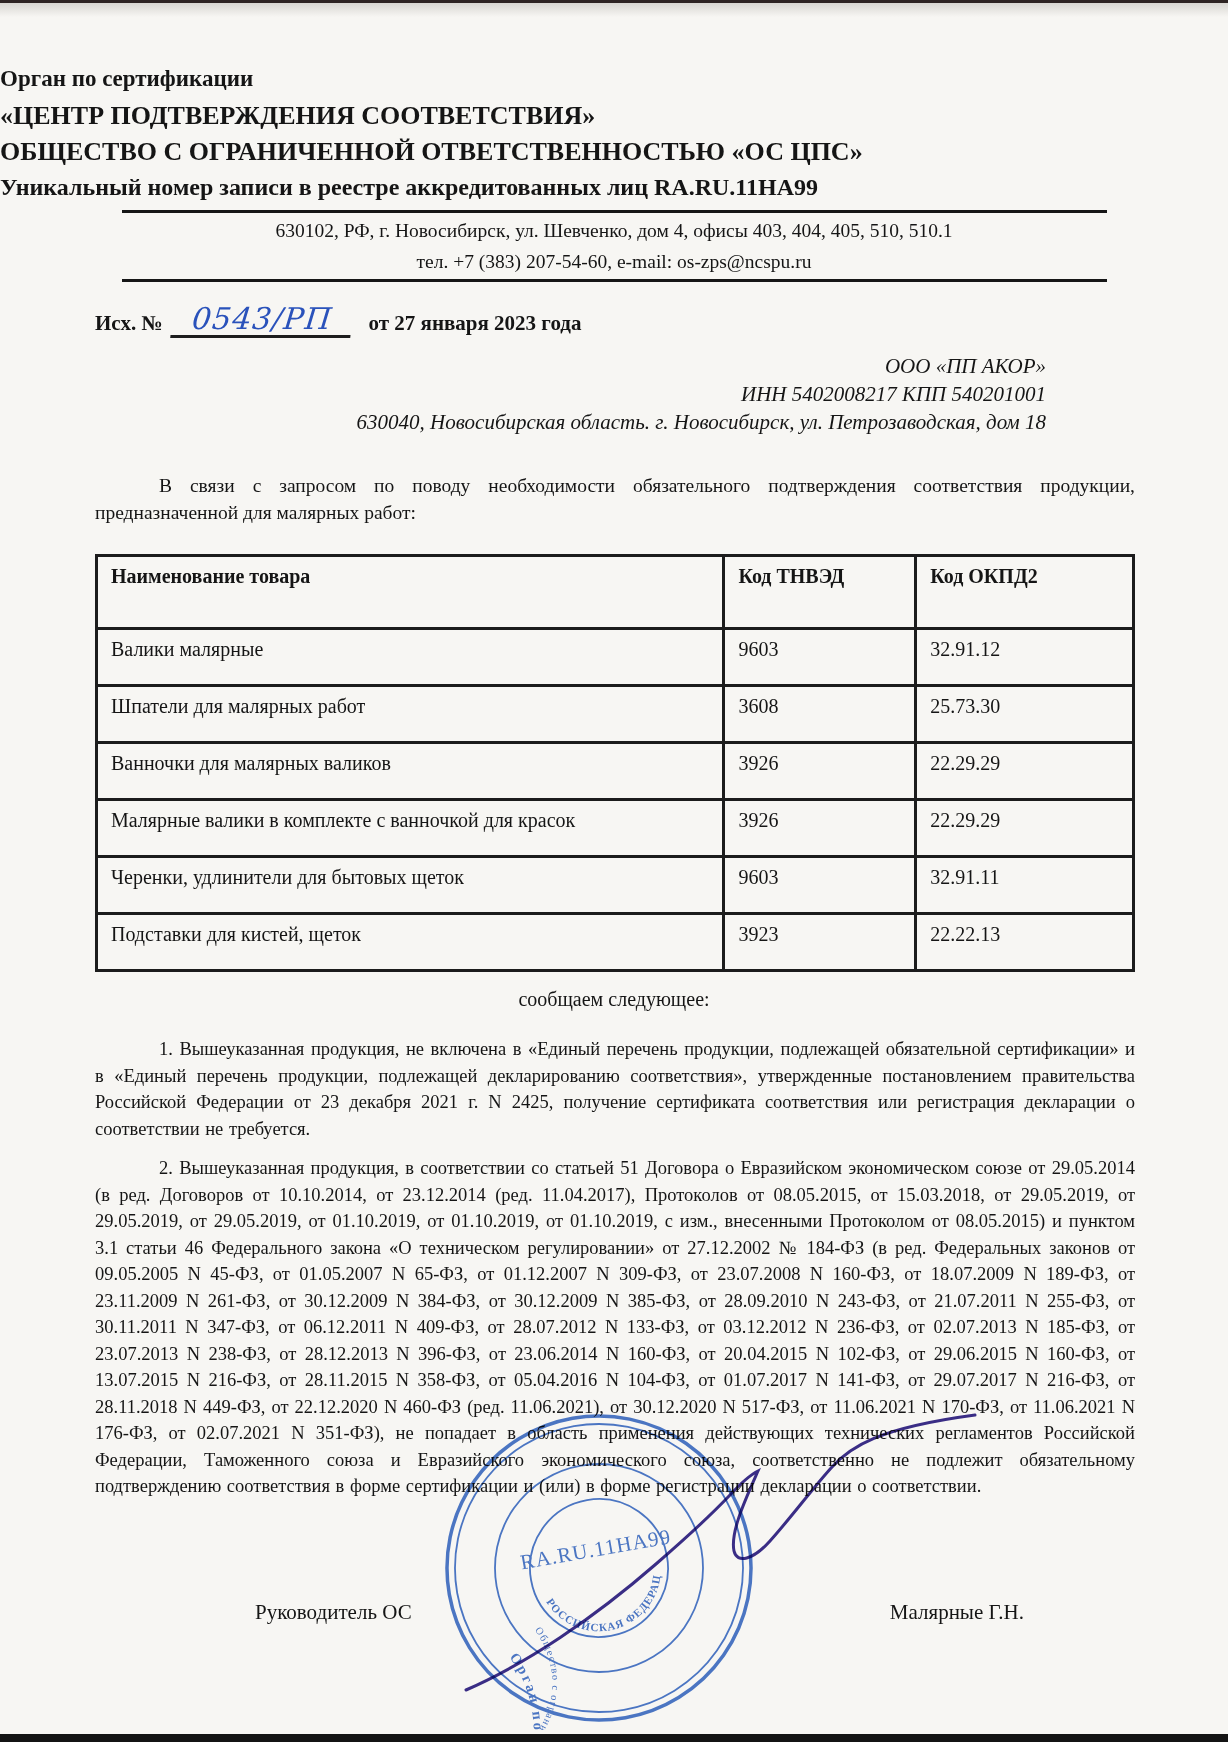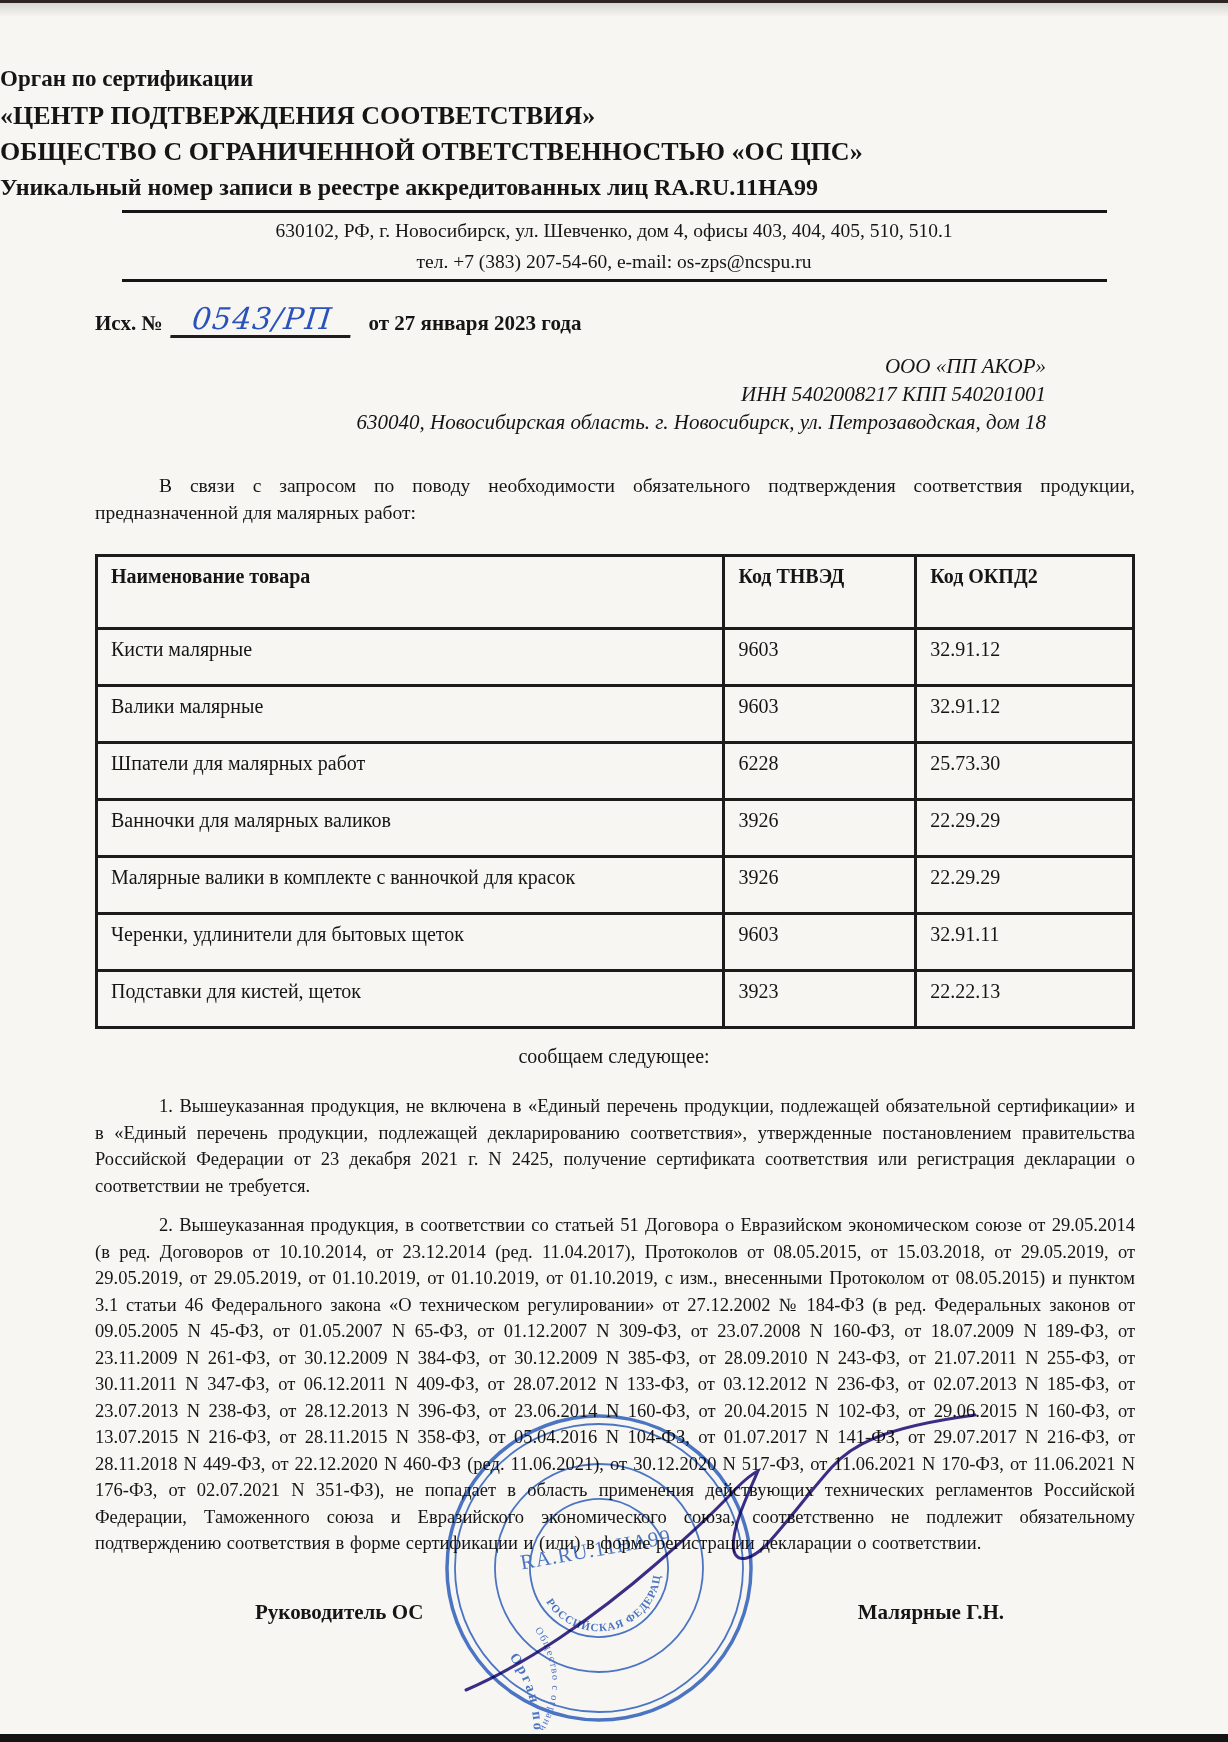--- a/index.html
+++ b/index.html
@@ -89,23 +89,23 @@
     margin: 0 93px 0 95px;
     text-align: justify;
     font-size: 18.5px; line-height: 26.5px;
     text-indent: 64px;
     word-spacing: 1px;
   }
   .p1 { margin-top: 25px; }
   .p2 { margin-top: 13px; }
 
   .sig-row {
-    position: absolute; top: 1600px; left: 95px; right: 109px;
+    position: absolute; top: 1600px; left: 95px; right: 89px;
     display: flex; justify-content: space-between;
-    font-size: 21px; font-weight: bold;
+    font-size: 21px; font-weight: normal;
     z-index: 2;
   }
   .sig-left { margin-left: 160px; }
   .sig-right { margin-right: 115px; }
 
   .stamp-wrap {
     position: absolute; left: 437px; top: 1406px;
     width: 324px; height: 324px;
     mix-blend-mode: multiply; opacity: 0.93;
     z-index: 3;
@@ -157,32 +157,27 @@
     </colgroup>
   <thead>
     <tr>
       <th>Наименование товара</th>
       <th>Код ТНВЭД</th>
       <th>Код ОКПД2</th>
     </tr>
   </thead>
   <tbody>
     <tr>
-      <td>Кисти малярные</td>
-      <td>9603</td>
-      <td>32.91.12</td>
-    </tr>
-    <tr>
       <td>Валики малярные</td>
       <td>9603</td>
       <td>32.91.12</td>
     </tr>
     <tr>
       <td>Шпатели для малярных работ</td>
-      <td>6228</td>
+      <td>3608</td>
       <td>25.73.30</td>
     </tr>
     <tr>
       <td>Ванночки для малярных валиков</td>
       <td>3926</td>
       <td>22.29.29</td>
     </tr>
     <tr>
       <td>Малярные валики в комплекте с ванночкой для красок</td>
       <td>3926</td>

